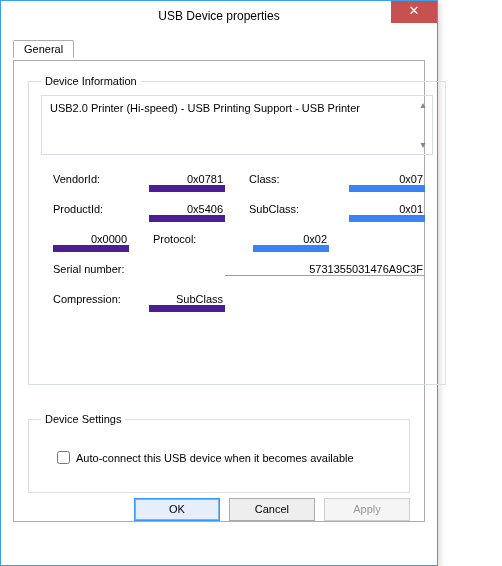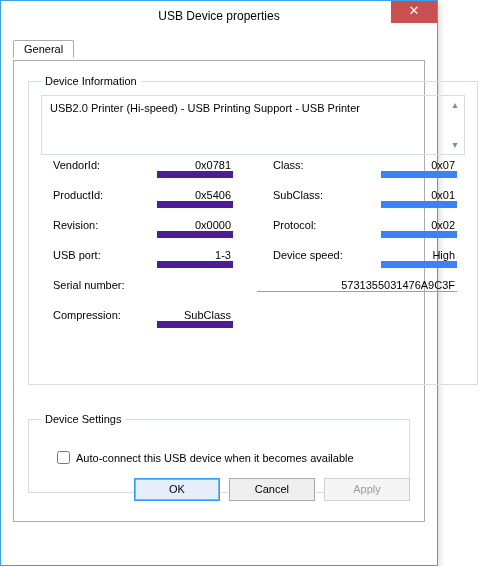--- a/index.html
+++ b/index.html
@@ -86,21 +86,21 @@
       font-size: 11px;
       color: #000;
       padding: 0 4px;
     }
     .device-desc-box {
       border: 1px solid #d5dfe5;
       height: 60px;
       padding: 6px 8px;
       font-size: 11px;
       position: relative;
-      margin-bottom: 4px;
+      margin-bottom: 18px;
       overflow: hidden;
     }
     .scroll-arrow {
       position: absolute;
       right: 3px;
       width: 12px;
       height: 12px;
       color: #888;
       font-size: 10px;
       line-height: 12px;
@@ -109,38 +109,37 @@
     .scroll-arrow.up { top: 3px; }
     .scroll-arrow.down { bottom: 3px; }
     .info-grid {
       padding: 0 8px 0 12px;
     }
     .info-row {
       display: flex;
       align-items: baseline;
       margin-bottom: 12px;
       height: 18px;
-      gap: 8px;
     }
     .info-label-l { width: 96px; font-size: 11px; }
     .info-val-l   { width: 76px;  border-bottom: 7px solid #4c1d95; text-align: right; padding-right: 2px; font-size: 11px; }
     .info-gap     { width: 24px; }
     .info-label-r { width: 100px; font-size: 11px; }
     .info-val-r   { width: 76px; border-bottom: 7px solid #3b82f6; text-align: right; padding-right: 2px; font-size: 11px; }
     .info-val-wide { flex: 0 0 auto; width: 200px; border-bottom: 1px solid #a0a0a0; text-align: right; padding-right: 2px; font-size: 11px; }
     .row-serial .spacer-serial { flex:1; }
     .checkbox-row {
       padding: 18px 4px 4px 16px;
       display: flex;
       align-items: center;
     }
     .checkbox-row input { margin: 0 6px 0 0; width:13px; height:13px; }
     .button-row {
       position: absolute;
-      bottom: 20px;
+      bottom: 0;
       right: 14px;
     }
     .btn {
       display: inline-block;
       min-width: 86px;
       height: 23px;
       border: 1px solid #acacac;
       background: #eee;
       font-size: 11px;
       text-align: center;
@@ -199,34 +198,26 @@
 
           <div class="info-row">
             <div class="info-label-l">ProductId:</div>
             <div class="info-val-l">0x5406</div>
             <div class="info-gap"></div>
             <div class="info-label-r">SubClass:</div>
             <div class="info-val-r">0x01</div>
           </div>
 
           <div class="info-row">
-            <div class="info-label-l">Revision:</div>
             <div class="info-val-l">0x0000</div>
             <div class="info-gap"></div>
             <div class="info-label-r">Protocol:</div>
             <div class="info-val-r">0x02</div>
           </div>
 
-          <div class="info-row">
-            <div class="info-label-l">USB port:</div>
-            <div class="info-val-l">1-3</div>
-            <div class="info-gap"></div>
-            <div class="info-label-r">Device speed:</div>
-            <div class="info-val-r">High</div>
-          </div>
 
           <div class="info-row row-serial">
             <div class="info-label-l">Serial number:</div>
             <div class="spacer-serial"></div>
             <div class="info-val-wide">5731355031476A9C3F</div>
           </div>
 
           <div class="info-row">
             <div class="info-label-l">Compression:</div>
             <div class="info-val-l">SubClass</div>

